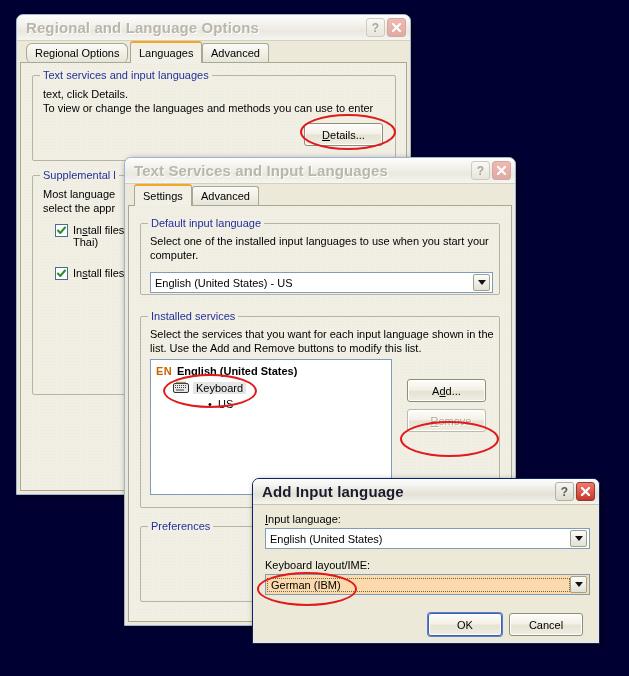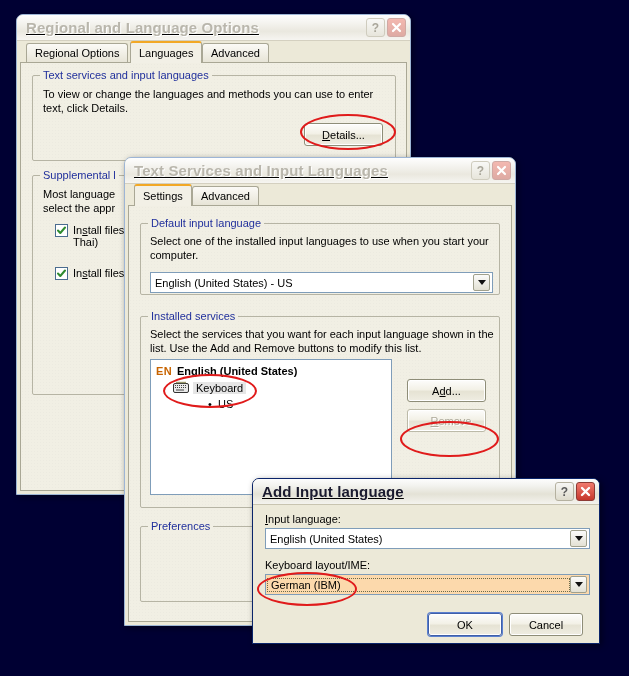--- a/index.html
+++ b/index.html
@@ -21,21 +21,21 @@
     border: 1px solid #0a246a;
     border-radius: 7px 7px 0 0;
     box-shadow: 2px 2px 6px rgba(0,0,0,0.45);
   }
   .window.inactive { border-color: #9db5d5; }
   .titlebar {
     height: 26px;
     border-radius: 6px 6px 0 0;
     position: relative;
     padding: 0 4px 0 9px;
-    display: flex; align-items: center; text-decoration: underline;
+    display: flex; align-items: center;
   }
   .titlebar.active {
     background: linear-gradient(180deg,#fdfdfd 0%,#f2f2ee 28%,#e4e2d6 60%,#f4f3ee 100%);
     border-bottom: 1px solid #c8c4b0;
   }
   .titlebar.inactive {
     background: linear-gradient(180deg,#fefefe 0%,#f5f4f0 30%,#eae8df 65%,#f6f5f1 100%);
     border-bottom: 1px solid #d4d0c0;
   }
   .title-text {
@@ -171,32 +171,32 @@
         <div class="tbtn close dim">
           <svg width="11" height="11" viewBox="0 0 11 11">
               <path d="M2 2 L9 9 M9 2 L2 9" stroke="#ffffff" stroke-width="2.2" stroke-linecap="round"></path>
             </svg>
         </div>
       </div>
     </div>
 
     <div class="client">
       <div class="tabstrip">
-        <div class="tab" style="left:6px;">Regional Options</div>
+        <div class="tab" style="left:6px;border-radius:6px;">Regional Options</div>
         <div class="tab selected" style="left:110px;">Languages</div>
         <div class="tab" style="left:182px;">Advanced</div>
       </div>
 
       <div class="tabbody">
 
         <div class="group" style="left:11px; top:12px; width:364px; height:86px;">
           <div class="glabel">Text services and input languages</div>
           <div class="gtext" style="left:10px; top:11px; width:340px;">
+            <div>text, click Details.</div>
             <div>To view or change the languages and methods you can use to enter</div>
-            <div>text, click Details.</div>
           </div>
           <div class="btn" style="right:12px; top:47px; width:79px; height:23px;">
             <span><u>D</u>etails...</span>
           </div>
         </div>
 
         <div class="group" style="left:11px; top:112px; width:364px; height:220px;">
           <div class="glabel">Supplemental l</div>
           <div class="gtext" style="left:10px; top:11px; width:300px;">
             <div>Most language</div>

